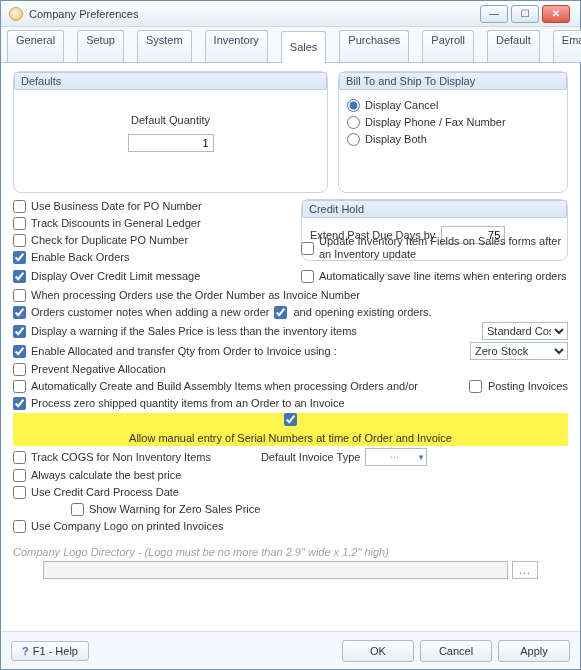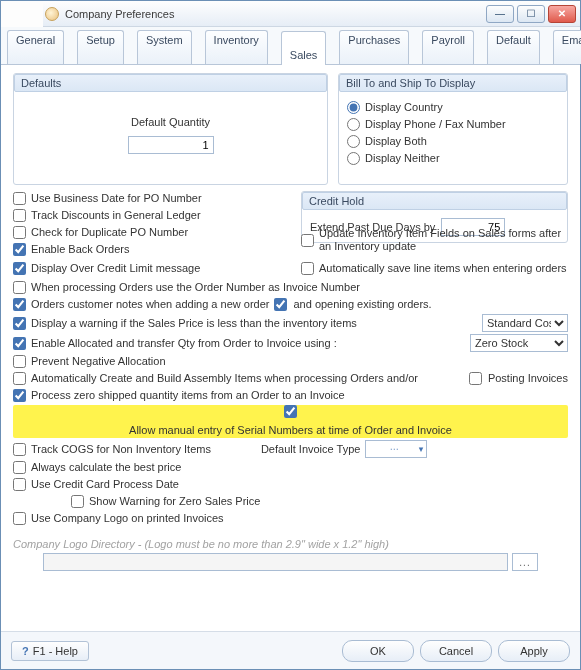--- a/index.html
+++ b/index.html
@@ -1,29 +1,29 @@
 <!DOCTYPE html>
 <html><head>
 <meta charset="utf-8">
 <style>
   * { box-sizing: border-box; }
   body { margin: 0; font-family: Tahoma, Arial, sans-serif; font-size: 11px; background: #fff; color: #333; }
   .window { width: 581px; height: 670px; border: 1px solid #6b8fb5; background: #fdfdfd; display: flex; flex-direction: column; }
-  .titlebar { height: 26px; background: linear-gradient(#fefefe,#e6edf6); display: flex; align-items: center; padding: 0 2px; border-bottom:1px solid #cdd7e3;margin-left:42px; }
+  .titlebar { height: 26px; background: linear-gradient(#fefefe,#e6edf6); display: flex; align-items: center; padding: 0 8px; border-bottom:1px solid #cdd7e3; }
   .title-icon { width:14px; height:14px; border-radius:50%; border:1px solid #c7a15a; background:radial-gradient(circle at 40% 40%, #fff4d6, #e9c07b); margin-right:6px;}
   .titlebar .title { flex:1; font-weight:400; color:#3a3a3a; }
   .win-btns { display:flex; gap:3px; margin-right:2px;}
   .win-btn { width:28px; height:18px; border:1px solid #8fa7c4; border-radius:3px; background:linear-gradient(#fdfdfd,#dce7f3); display:flex; align-items:center; justify-content:center; font-size:10px; color:#2b4a6d; }
   .win-btn.close { background:linear-gradient(#f7a8a2,#e05a4c); border-color:#b54436; color:#fff; font-weight:bold;}
   .tabs { display:flex; padding:3px 6px 0; gap:12px; border-bottom:1px solid #b8c6d8; background:#f6f9fc; }
   .tab { padding:3px 8px 4px; border:1px solid #b8c6d8; border-bottom:none; border-radius:3px 3px 0 0; margin-right:1px; background:linear-gradient(#fdfeff,#eaf1f9); color:#3a4a60; cursor:default;}
-  .tab.active { background:#fff; font-weight:400; position:relative; top:1px; padding-top:17px; }
+  .tab.active { background:#fff; font-weight:400; position:relative; top:1px; padding-top:9px; }
   .content { flex:1; padding:8px 12px; overflow:hidden; background:#fff; }
   .row-top { display:flex; gap:10px; }
-  .group { border:1px solid #c9d4e2; border-radius:3px; padding:5px 8px 6px; }
+  .group { border:1px solid #c9d4e2; border-radius:8px; padding:5px 8px 16px; }
   .group-header { font-size:11px; color:#3a4a60; background:linear-gradient(#e8f0fa,#dbe7f5); border:1px solid #bfd0e4; border-radius:2px; padding:2px 6px; margin:-5px -8px 8px -8px; }
   .group.defaults { flex:1; }
   .group.billship { width:230px; }
   .radio-row, .chk-row { display:flex; align-items:center; gap:5px; margin:2px 0; line-height:15px;}
   .chk-row.highlight { background:#fff34d; padding:0 3px; border-radius:2px;flex-direction:column;}
   input[type=checkbox],input[type=radio]{ margin:0; width:13px; height:13px; accent-color:#4474b3;}
   input[type=text]{ border:1px solid #a9bcd3; height:18px; padding:0 4px; font-family:inherit; font-size:11px; background:#fff;}
   select { border:1px solid #a9bcd3; height:18px; font-family:inherit; font-size:11px; background:#fff; color:#333;}
   .field-row { display:flex; align-items:center; gap:8px; margin:6px 0;}
   .chk-list { margin-top:6px;}
@@ -32,21 +32,21 @@
   .right-num { text-align:right; }
   .combo-btn { width:62px; height:18px; border:1px solid #a9bcd3; display:inline-flex; align-items:center; justify-content:space-between; padding:0 3px; background:#fff;}
   .combo-caret { color:#4474b3; font-size:9px;}
   .logo-note { text-align:left; font-style:italic; color:#a2a2a2; margin-top:12px; margin-bottom:3px;}
   .logo-row { display:flex; gap:4px; padding:0 30px;}
   .logo-row input[type=text]{ flex:1; background:#f5f5f5;}
   .browse-btn { width:26px; height:18px; border:1px solid #a9bcd3; background:#fff; display:flex; align-items:center; justify-content:center; font-size:10px; letter-spacing:1px; color:#666;}
   .footer { height:38px; border-top:1px solid #d5dde7; background:#f4f7fb; display:flex; align-items:center; padding:0 10px; gap:6px;}
   .footer .help { border:1px solid #b2c2d6; background:linear-gradient(#fefefe,#e7eef7); border-radius:3px; padding:3px 10px; display:flex; align-items:center; gap:4px;}
   .footer .spacer { flex:1;}
-  .footer .btn { width:72px; height:22px; border:1px solid #a9bcd3; border-radius:10px; background:linear-gradient(#fefefe,#e7eef7); display:flex; align-items:center; justify-content:center;}
+  .footer .btn { width:72px; height:22px; border:1px solid #a9bcd3; border-radius:3px; background:linear-gradient(#fefefe,#e7eef7); display:flex; align-items:center; justify-content:center;}
   .inline-gap { display:inline-flex; gap:6px; align-items:center;}
   .sub-indent { margin-left:18px;padding-left:40px;}
   .top-pad { clear:both;}
 </style>
 </head>
 <body>
 
 <div class="window">
   <div class="titlebar">
     <div class="title-icon"></div>
@@ -77,34 +77,30 @@
         <div class="group-header">Defaults</div>
         <div class="field-row" style="margin-top:24px; margin-bottom:24px; justify-content:center;flex-direction:column;">
           <span>Default Quantity</span>
           <input type="text" class="right-num" style="width: 86px;" value="1">
         </div>
       </div>
       <div class="group billship">
         <div class="group-header">Bill To and Ship To Display</div>
         <label class="radio-row">
             <input type="radio" name="bs" checked="" style="">
-            <span>Display Country</span>
+            <span>Display Cancel</span>
           </label>
         <label class="radio-row">
             <input type="radio" name="bs" style="">
             <span>Display Phone / Fax Number</span>
           </label>
         <label class="radio-row">
             <input type="radio" name="bs" style="">
             <span>Display Both</span>
           </label>
-        <label class="radio-row">
-            <input type="radio" name="bs" style="">
-            <span>Display Neither</span>
-          </label>
       </div>
     </div>
 
     <div class="group credit-hold">
       <div class="group-header">Credit Hold</div>
       <div class="credit-inner">
         <span>Extend Past Due Days by</span>
         <input type="text" class="right-num" style="width: 64px;" value="75">
       </div>
     </div>

